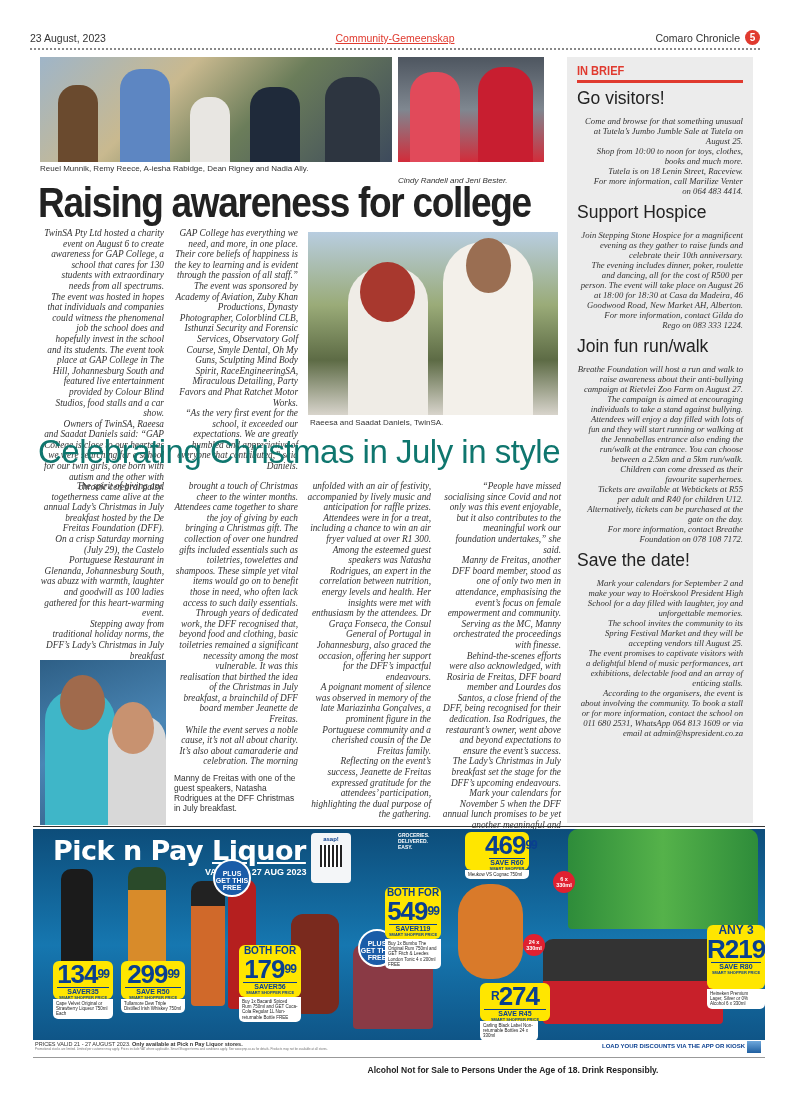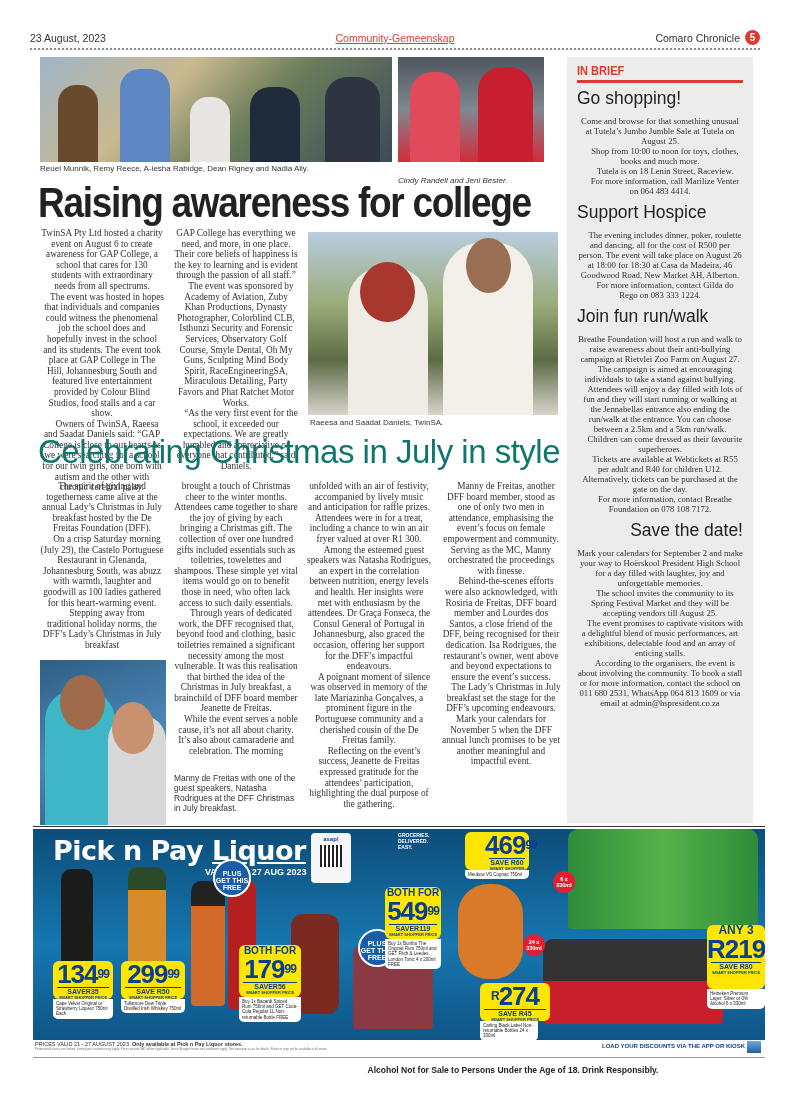--- a/index.html
+++ b/index.html
@@ -7,21 +7,21 @@
   .abs { position: absolute; }
   .header { left: 30px; top: 30px; width: 730px; height: 20px; font-family: "Liberation Sans", sans-serif; font-size: 10.5px; border-bottom: 2px dotted #888; }
   .header .date { position: absolute; left: 0; top: 2px; color: #333; }
   .header .section { position: absolute; left: 0; right: 0; top: 2px; text-align: center; color: #e03a2f; text-decoration: underline; }
   .header .paper { position: absolute; right: 20px; top: 2px; color: #333; }
   .header .pnum { position: absolute; right: 0; top: 0; width: 15px; height: 15px; border-radius: 50%; background: #e03a2f; color: #fff; font-weight: bold; font-size: 10px; text-align: center; line-height: 15px; }
   .photo { background: #8a9aa8; overflow: hidden; }
   .caption { font-family: "Liberation Sans", sans-serif; font-size: 8px; color: #333; }
   .headline-big { font-family: "Liberation Sans", sans-serif; font-weight: bold; font-size: 43px; letter-spacing: -1.5px; color: #222; transform: scaleX(0.86); transform-origin: left; white-space: nowrap; }
   .headline-light { font-family: "Liberation Sans", sans-serif; font-weight: normal; font-size: 33px; color: #0f766e; white-space: nowrap; letter-spacing: -0.5px; }
-  .col { font-size: 9.3px; line-height: 10.6px; color: #333; text-align: center; }
+  .col { font-size: 9.3px; line-height: 10.6px; color: #333; text-align: right; font-style: italic; }
   .col p { text-indent: 10px; }
   .col p.first { text-indent: 0; }
   .brief { left: 567px; top: 57px; width: 186px; height: 766px; background: #ececec; padding: 6px 10px; }
   .brief .tag { font-family: "Liberation Sans", sans-serif; font-weight: bold; color: #e03a2f; font-size: 13px; transform: scaleX(0.85); transform-origin: left; }
   .brief .redline { height: 3px; background: #e03a2f; margin: 2px 0 5px 0; }
   .brief h2 { font-family: "Liberation Sans", sans-serif; font-weight: normal; font-size: 17.5px; color: #222; margin: 2px 0 7px 0; white-space: nowrap; }
   .brief .col { font-size: 8.7px; line-height: 10px; }
   .ad { left: 33px; top: 829px; width: 732px; height: 211px; background: linear-gradient(180deg, #0d4d7a 0%, #1677b0 55%, #0f5587 100%); overflow: hidden; }
   .ad .logo { position: absolute; left: 20px; top: 6px; color: #fff; font-family: "DejaVu Sans", sans-serif; font-weight: bold; font-size: 27px; letter-spacing: -0.5px; }
   .ad .logo .liq { text-decoration: underline; }
@@ -110,54 +110,56 @@
 </div>
 <div class="abs caption" style="left:174px;top:773px;width:124px;line-height:10px;font-size:8.4px;">Manny de Freitas with one of the guest speakers, Natasha Rodrigues at the DFF Christmas in July breakfast.</div>
 
 <div class="abs col" style="left:307px;top:481px;width:124px;">
   <p class="first">unfolded with an air of festivity, accompanied by lively music and anticipation for raffle prizes. Attendees were in for a treat, including a chance to win an air fryer valued at over R1 300.</p>
   <p>Among the esteemed guest speakers was Natasha Rodrigues, an expert in the correlation between nutrition, energy levels and health. Her insights were met with enthusiasm by the attendees. Dr Graça Fonseca, the Consul General of Portugal in Johannesburg, also graced the occasion, offering her support for the DFF’s impactful endeavours.</p>
   <p>A poignant moment of silence was observed in memory of the late Mariazinha Gonçalves, a prominent figure in the Portuguese community and a cherished cousin of the De Freitas family.</p>
   <p>Reflecting on the event’s success, Jeanette de Freitas expressed gratitude for the attendees’ participation, highlighting the dual purpose of the gathering.</p>
 </div>
 <div class="abs col" style="left:441px;top:481px;width:120px;">
+  <p>“People have missed socialising since Covid and not only was this event enjoyable, but it also contributes to the meaningful work our foundation undertakes,” she said.</p>
   <p>Manny de Freitas, another DFF board member, stood as one of only two men in attendance, emphasising the event’s focus on female empowerment and community. Serving as the MC, Manny orchestrated the proceedings with finesse.</p>
   <p>Behind-the-scenes efforts were also acknowledged, with Rosiria de Freitas, DFF board member and Lourdes dos Santos, a close friend of the DFF, being recognised for their dedication. Isa Rodrigues, the restaurant’s owner, went above and beyond expectations to ensure the event’s success.</p>
   <p>The Lady’s Christmas in July breakfast set the stage for the DFF’s upcoming endeavours. Mark your calendars for November 5 when the DFF annual lunch promises to be yet another meaningful and impactful event.</p>
 </div>
 
 <div class="abs brief">
   <div class="tag">IN BRIEF</div>
   <div class="redline"></div>
 
-  <h2>Go shopping!</h2>
+  <h2>Go visitors!</h2>
   <div class="col">
     <p class="first">Come and browse for that something unusual at Tutela’s Jumbo Jumble Sale at Tutela on August 25.</p>
     <p>Shop from 10:00 to noon for toys, clothes, books and much more.</p>
     <p>Tutela is on 18 Lenin Street, Raceview.</p>
     <p>For more information, call Marilize Venter on 064 483 4414.</p>
   </div>
 
   <h2 style="margin-top:6px;">Support Hospice</h2>
   <div class="col">
+    <p class="first">Join Stepping Stone Hospice for a magnificent evening as they gather to raise funds and celebrate their 10th anniversary.</p>
     <p>The evening includes dinner, poker, roulette and dancing, all for the cost of R500 per person. The event will take place on August 26 at 18:00 for 18:30 at Casa da Madeira, 46 Goodwood Road, New Market AH, Alberton.</p>
     <p>For more information, contact Gilda do Rego on 083 333 1224.</p>
   </div>
 
   <h2 style="margin-top:6px;">Join fun run/walk</h2>
   <div class="col">
     <p class="first">Breathe Foundation will host a run and walk to raise awareness about their anti-bullying campaign at Rietvlei Zoo Farm on August 27.</p>
     <p>The campaign is aimed at encouraging individuals to take a stand against bullying.</p>
     <p>Attendees will enjoy a day filled with lots of fun and they will start running or walking at the Jennabellas entrance also ending the run/walk at the entrance. You can choose between a 2.5km and a 5km run/walk.</p>
     <p>Children can come dressed as their favourite superheroes.</p>
     <p>Tickets are available at Webtickets at R55 per adult and R40 for children U12. Alternatively, tickets can be purchased at the gate on the day.</p>
     <p>For more information, contact Breathe Foundation on 078 108 7172.</p>
   </div>
 
-  <h2 style="margin-top:6px;text-align:right;">Save the date!</h2>
+  <h2 style="margin-top:6px;">Save the date!</h2>
   <div class="col">
     <p class="first">Mark your calendars for September 2 and make your way to Hoërskool President High School for a day filled with laughter, joy and unforgettable memories.</p>
     <p>The school invites the community to its Spring Festival Market and they will be accepting vendors till August 25.</p>
     <p>The event promises to captivate visitors with a delightful blend of music performances, art exhibitions, delectable food and an array of enticing stalls.</p>
     <p>According to the organisers, the event is about involving the community. To book a stall or for more information, contact the school on 011 680 2531, WhatsApp 064 813 1609 or via email at admin@hspresident.co.za</p>
   </div>
 </div>
 
 <div class="abs" style="left:33px;top:826px;width:732px;height:1px;background:#333;"></div>
 

